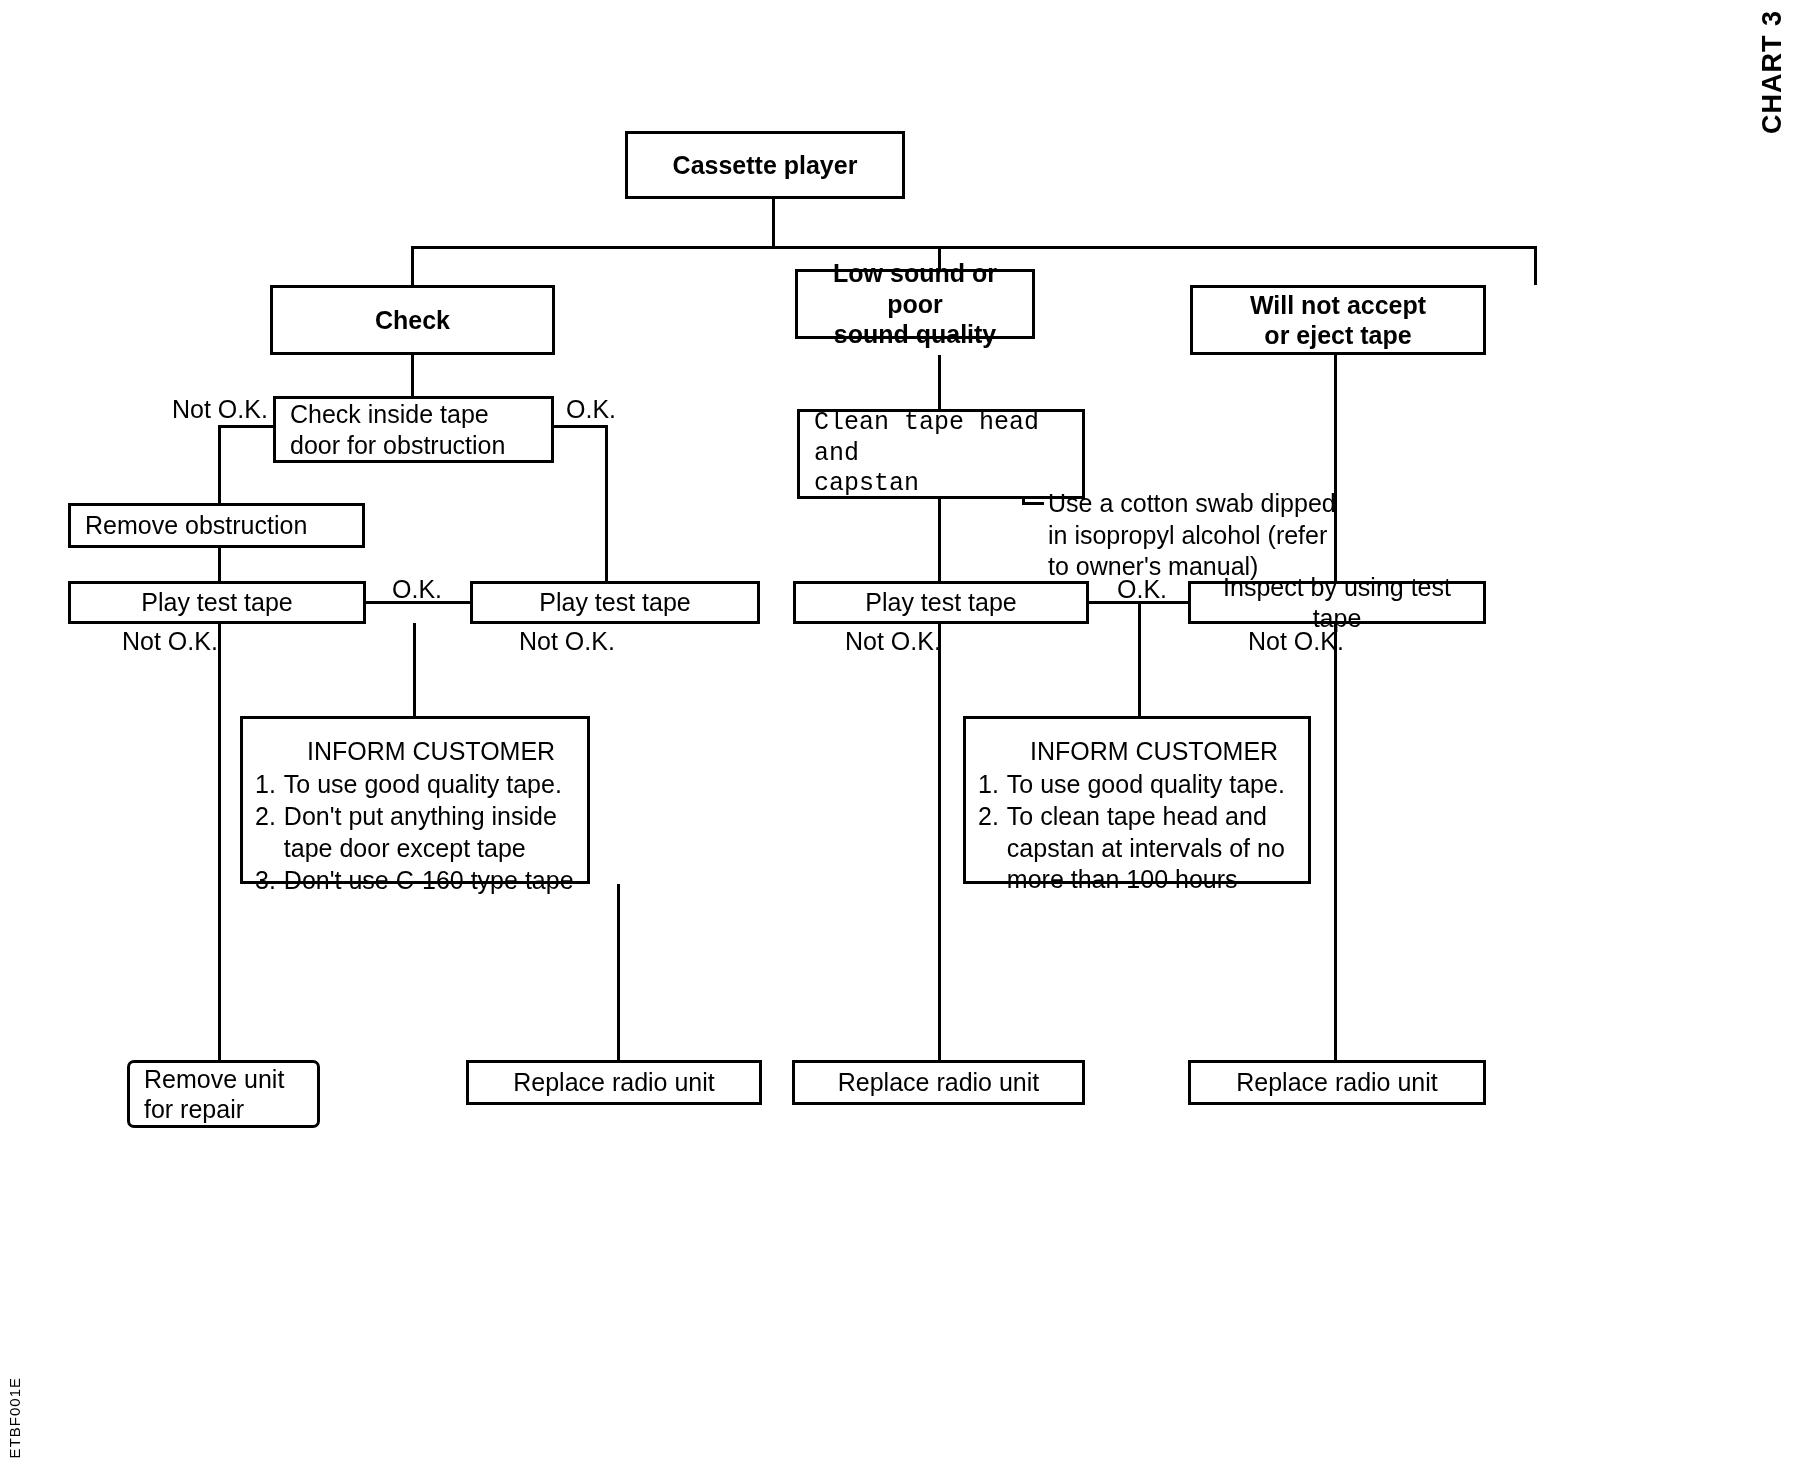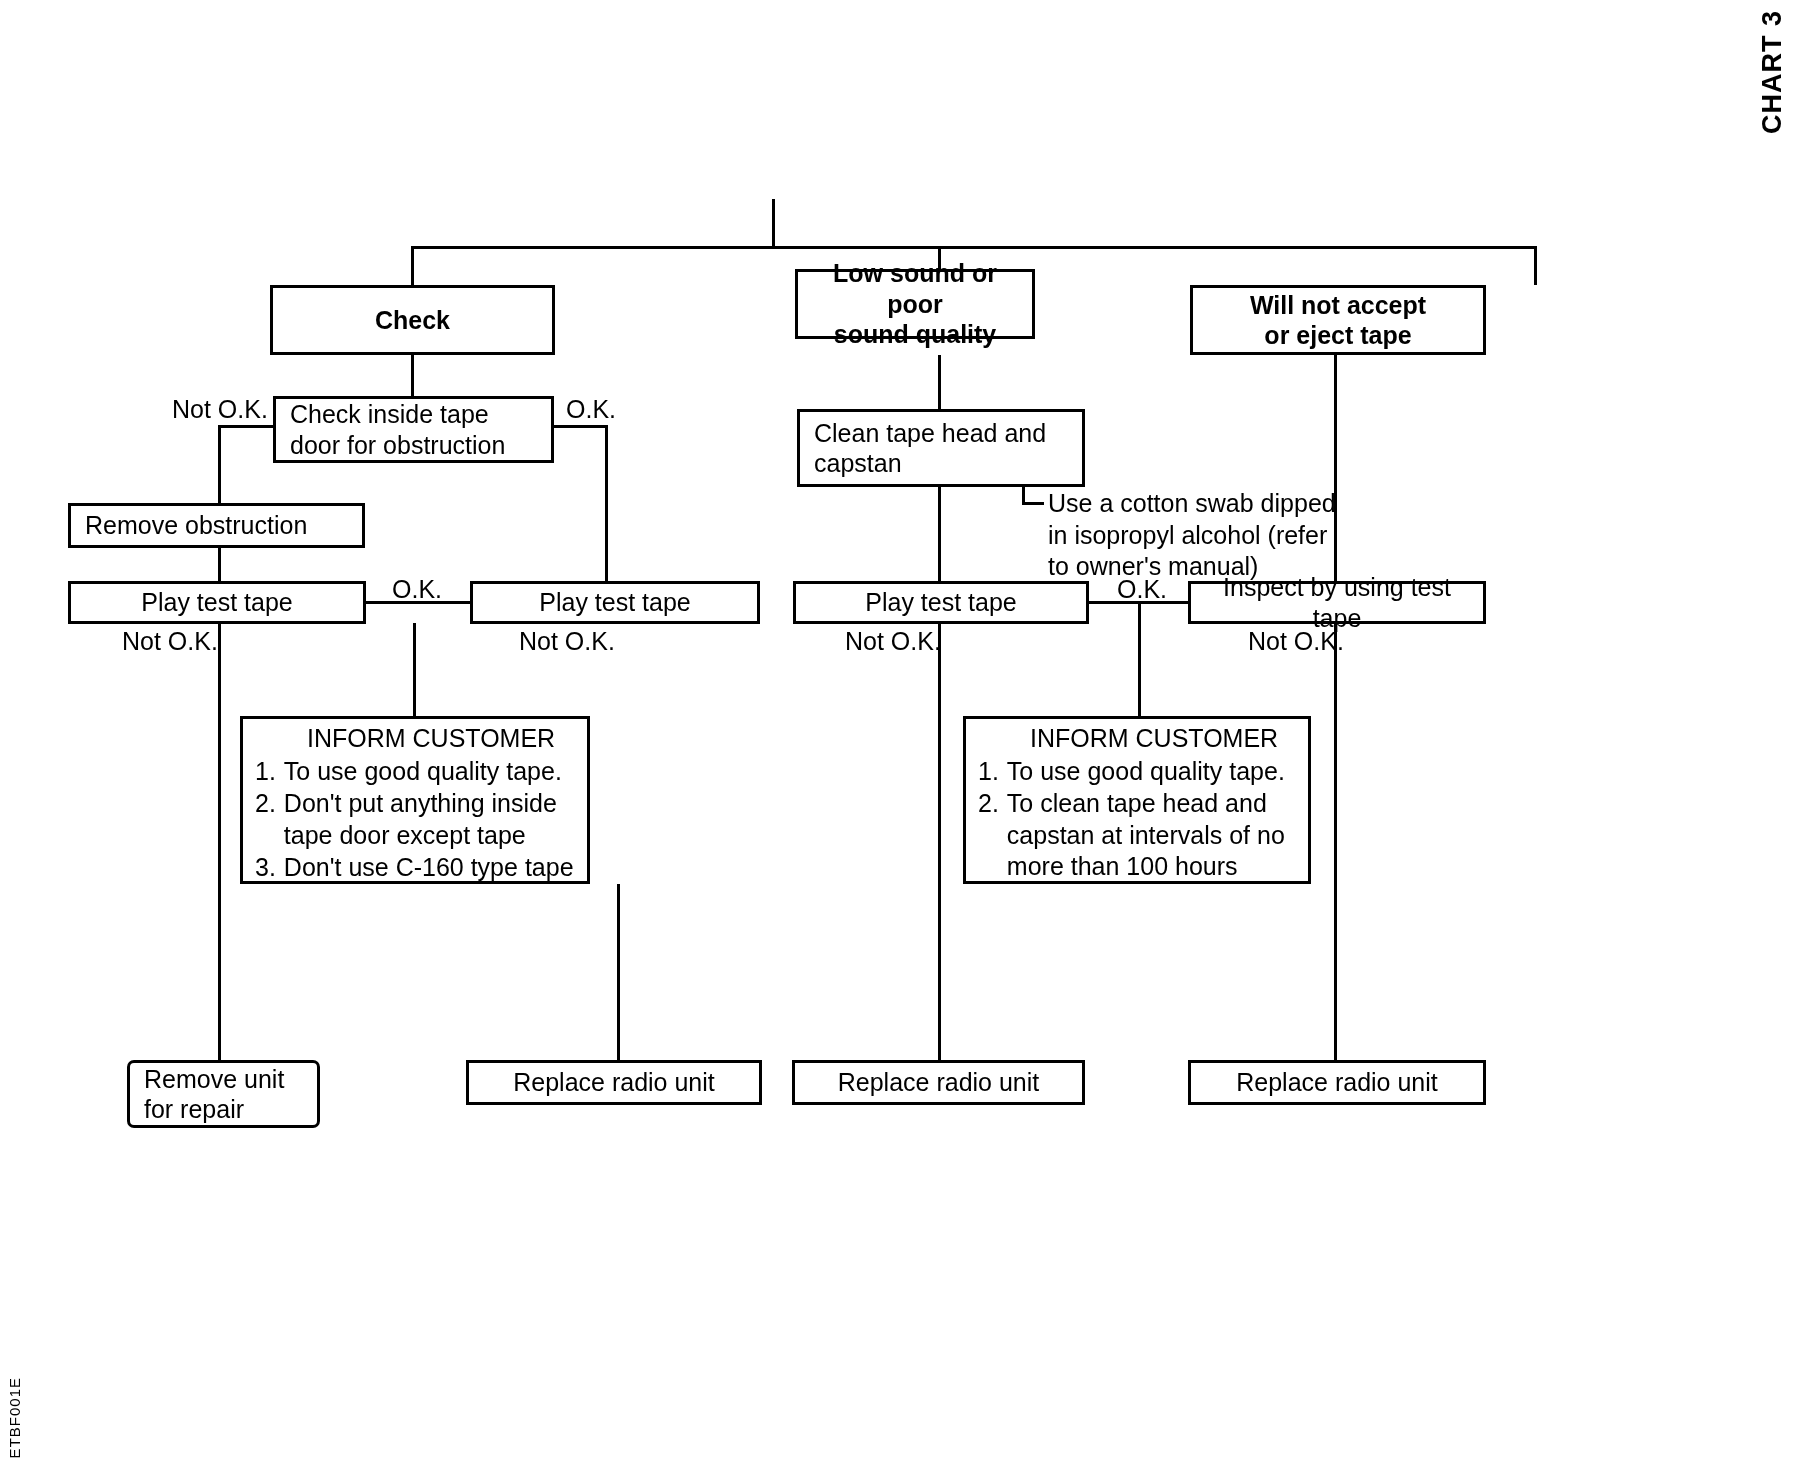--- a/index.html
+++ b/index.html
@@ -4,21 +4,21 @@
 <style>
   html,body{margin:0;padding:0;background:#ffffff;}
   body{font-family:"Liberation Sans", sans-serif;color:#000;}
   #page{position:relative;width:1796px;height:1472px;background:#fff;overflow:hidden;}
 
   .box{position:absolute;border:3px solid #000;background:#fff;box-sizing:border-box;
        display:flex;align-items:center;justify-content:center;text-align:center;
        font-size:25px;line-height:1.22;padding:4px 8px;}
   .box.bold{font-weight:bold;}
   .box.left{justify-content:flex-start;text-align:left;padding-left:14px;}
-  .box.topleft{align-items:flex-start;justify-content:flex-start;text-align:left;padding:4px 12px;}
+  .box.topleft{align-items:flex-start;justify-content:flex-start;text-align:left;padding:17px 12px;}
 
   .lbl{position:absolute;font-size:25px;line-height:1.1;white-space:nowrap;}
   .note{position:absolute;font-size:25px;line-height:1.26;white-space:pre-line;}
 
   .h{position:absolute;background:#000;height:3px;}
   .v{position:absolute;background:#000;width:3px;}
 
   .chart-label{position:absolute;right:8px;top:10px;font-weight:bold;font-size:27px;
                letter-spacing:1px;writing-mode:vertical-rl;transform:rotate(180deg);}
   .code-label{position:absolute;left:6px;bottom:14px;font-size:15px;letter-spacing:1px;
@@ -74,39 +74,40 @@
   <div class="v" style="left:938px;top:623px;height:437px;"></div>
 
   <div class="h" style="left:1089px;top:601px;width:100px;"></div>
 
   <div class="v" style="left:1138px;top:601px;height:115px;"></div>
 
   <div class="v" style="left:1334px;top:355px;height:227px;"></div>
 
   <div class="v" style="left:1334px;top:623px;height:437px;"></div>
 
+  <div class="box bold" style="left:625px;top:131px;width:280px;height:68px;">Cassette player</div>
 
   <div class="box bold" style="left:270px;top:285px;width:285px;height:70px;white-space:pre-line;">Check</div>
 
   <div class="box bold" style="left:795px;top:269px;width:240px;height:70px;white-space:pre-line;">Low sound or poor
 sound quality</div>
 
   <div class="box bold" style="left:1190px;top:285px;width:296px;height:70px;white-space:pre-line;">Will not accept
 or eject tape</div>
 
   <div class="box left" style="left:273px;top:396px;width:281px;height:67px;white-space:pre-line;">Check inside tape
 door for obstruction</div>
 
   <div class="box left" style="left:68px;top:503px;width:297px;height:45px;">Remove obstruction</div>
 
   <div class="box" style="left:68px;top:581px;width:298px;height:43px;">Play test tape</div>
 
   <div class="box" style="left:470px;top:581px;width:290px;height:43px;">Play test tape</div>
 
-  <div class="box left" style="left:797px;top:409px;width:288px;height:78px;white-space:pre-line;">Clean tape head and
+  <div class="box left" style="left:797px;top:409px;width:288px;height:90px;white-space:pre-line;font-family:Liberation Mono, monospace;">Clean tape head and
 capstan</div>
 
   <div class="box" style="left:793px;top:581px;width:296px;height:43px;">Play test tape</div>
 
   <div class="box" style="left:1188px;top:581px;width:298px;height:43px;">Inspect by using test tape</div>
 
   <div class="box left" style="left:127px;top:1060px;width:193px;height:68px;white-space:pre-line;border-radius:7px;">Remove unit
 for repair</div>
 
   <div class="box" style="left:466px;top:1060px;width:296px;height:45px;">Replace radio unit</div>

